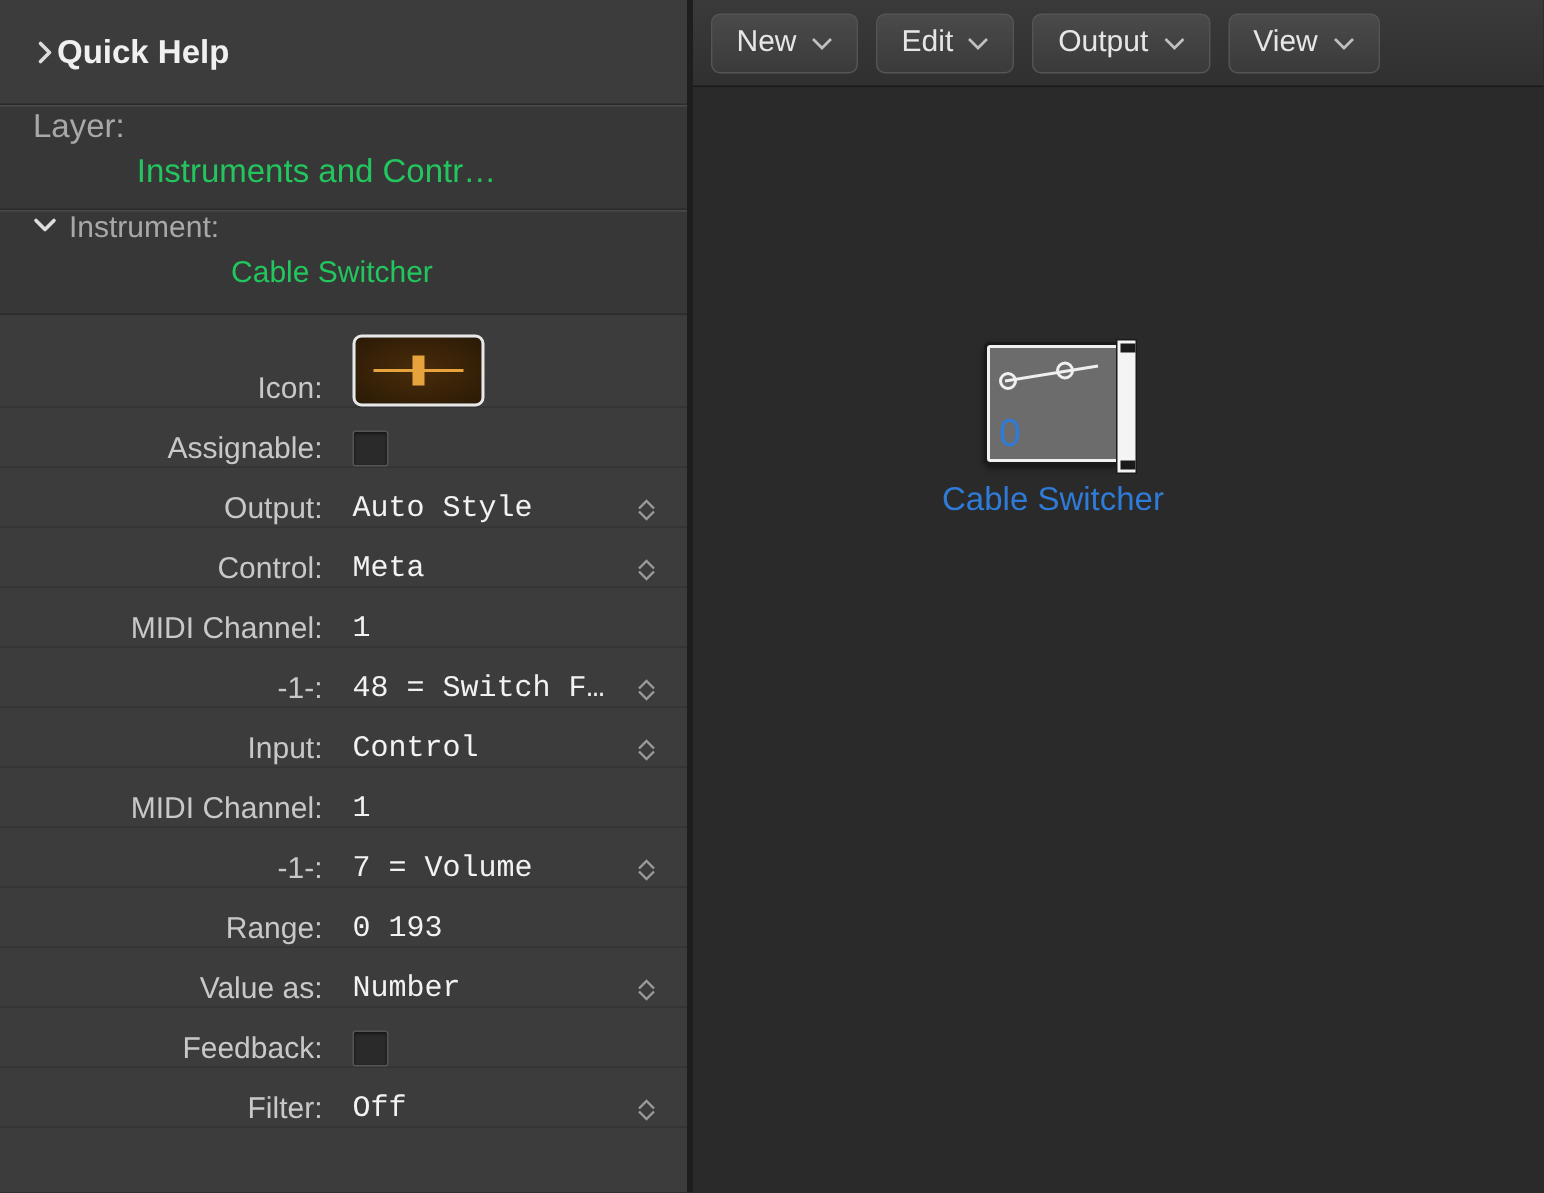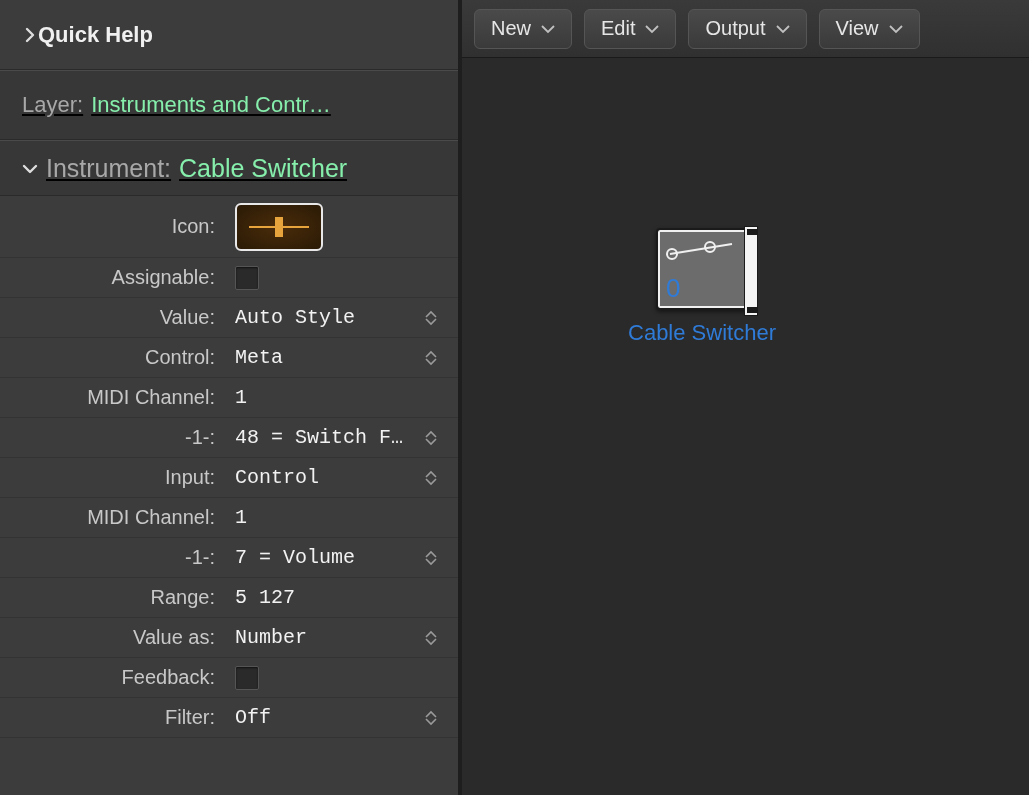--- a/index.html
+++ b/index.html
@@ -25,38 +25,36 @@
       background: #3c3c3c;
       border-bottom: 1px solid #2a2a2a;
       font-size: 22px;
       font-weight: 600;
       color: #f0f0f0;
     }
     .section-header .chev { width: 16px; display:flex; align-items:center; justify-content:center; }
 
     .layer-row, .instrument-row {
       display: flex;
-      align-items: center;
       gap: 8px;
       padding: 0 22px;
       background: #373737;
       border-top: 1px solid #4a4a4a;
       border-bottom: 1px solid #2a2a2a;
-      text-decoration: underline;
     }
     .layer-row { height: 70px; font-size: 22px; }
-    .instrument-row { height: 56px; font-size: 25px; }
+    .instrument-row { height: 70px; font-size: 20px; }
 
     .label-muted { color: #a8a8a8; font-weight: 400; }
-    .value-text { color: #86efac; font-weight: 400; white-space: nowrap; overflow: hidden; text-overflow: ellipsis; }
+    .value-text { color: #22c55e; font-weight: 400; white-space: nowrap; overflow: hidden; text-overflow: ellipsis; margin-top: 30px; }
 
     
     .prop-row {
       display: flex;
-      align-items: center;
+      align-items: flex-end;
       height: 40px;
       font-size: 20px;
       border-bottom: 1px solid #333;
       background: #3c3c3c;
     }
     .prop-row.tall { height: 62px; }
     .prop-label {
       width: 225px;
       padding-right: 10px;
       text-align: right;
@@ -232,21 +230,21 @@
     </div>
 
     <div class="prop-row">
       <div class="prop-label">Assignable:</div>
       <div class="prop-value">
         <div class="checkbox"></div>
       </div>
     </div>
 
     <div class="prop-row">
-      <div class="prop-label">Value:</div>
+      <div class="prop-label">Output:</div>
       <div class="prop-value">Auto Style</div>
       <div class="stepper">
         <svg width="12" height="8" viewBox="0 0 12 8">
             <path d="M1 7 L6 2 L11 7" stroke="#9a9a9a" stroke-width="1.6" fill="none"></path>
           </svg>
         <svg width="12" height="8" viewBox="0 0 12 8">
             <path d="M1 1 L6 6 L11 1" stroke="#9a9a9a" stroke-width="1.6" fill="none"></path>
           </svg>
       </div>
     </div>
@@ -308,21 +306,21 @@
             <path d="M1 7 L6 2 L11 7" stroke="#9a9a9a" stroke-width="1.6" fill="none"></path>
           </svg>
         <svg width="12" height="8" viewBox="0 0 12 8">
             <path d="M1 1 L6 6 L11 1" stroke="#9a9a9a" stroke-width="1.6" fill="none"></path>
           </svg>
       </div>
     </div>
 
     <div class="prop-row">
       <div class="prop-label">Range:</div>
-      <div class="prop-value">5   127</div>
+      <div class="prop-value">0   193</div>
     </div>
 
     <div class="prop-row">
       <div class="prop-label">Value as:</div>
       <div class="prop-value">Number</div>
       <div class="stepper">
         <svg width="12" height="8" viewBox="0 0 12 8">
             <path d="M1 7 L6 2 L11 7" stroke="#9a9a9a" stroke-width="1.6" fill="none"></path>
           </svg>
         <svg width="12" height="8" viewBox="0 0 12 8">

